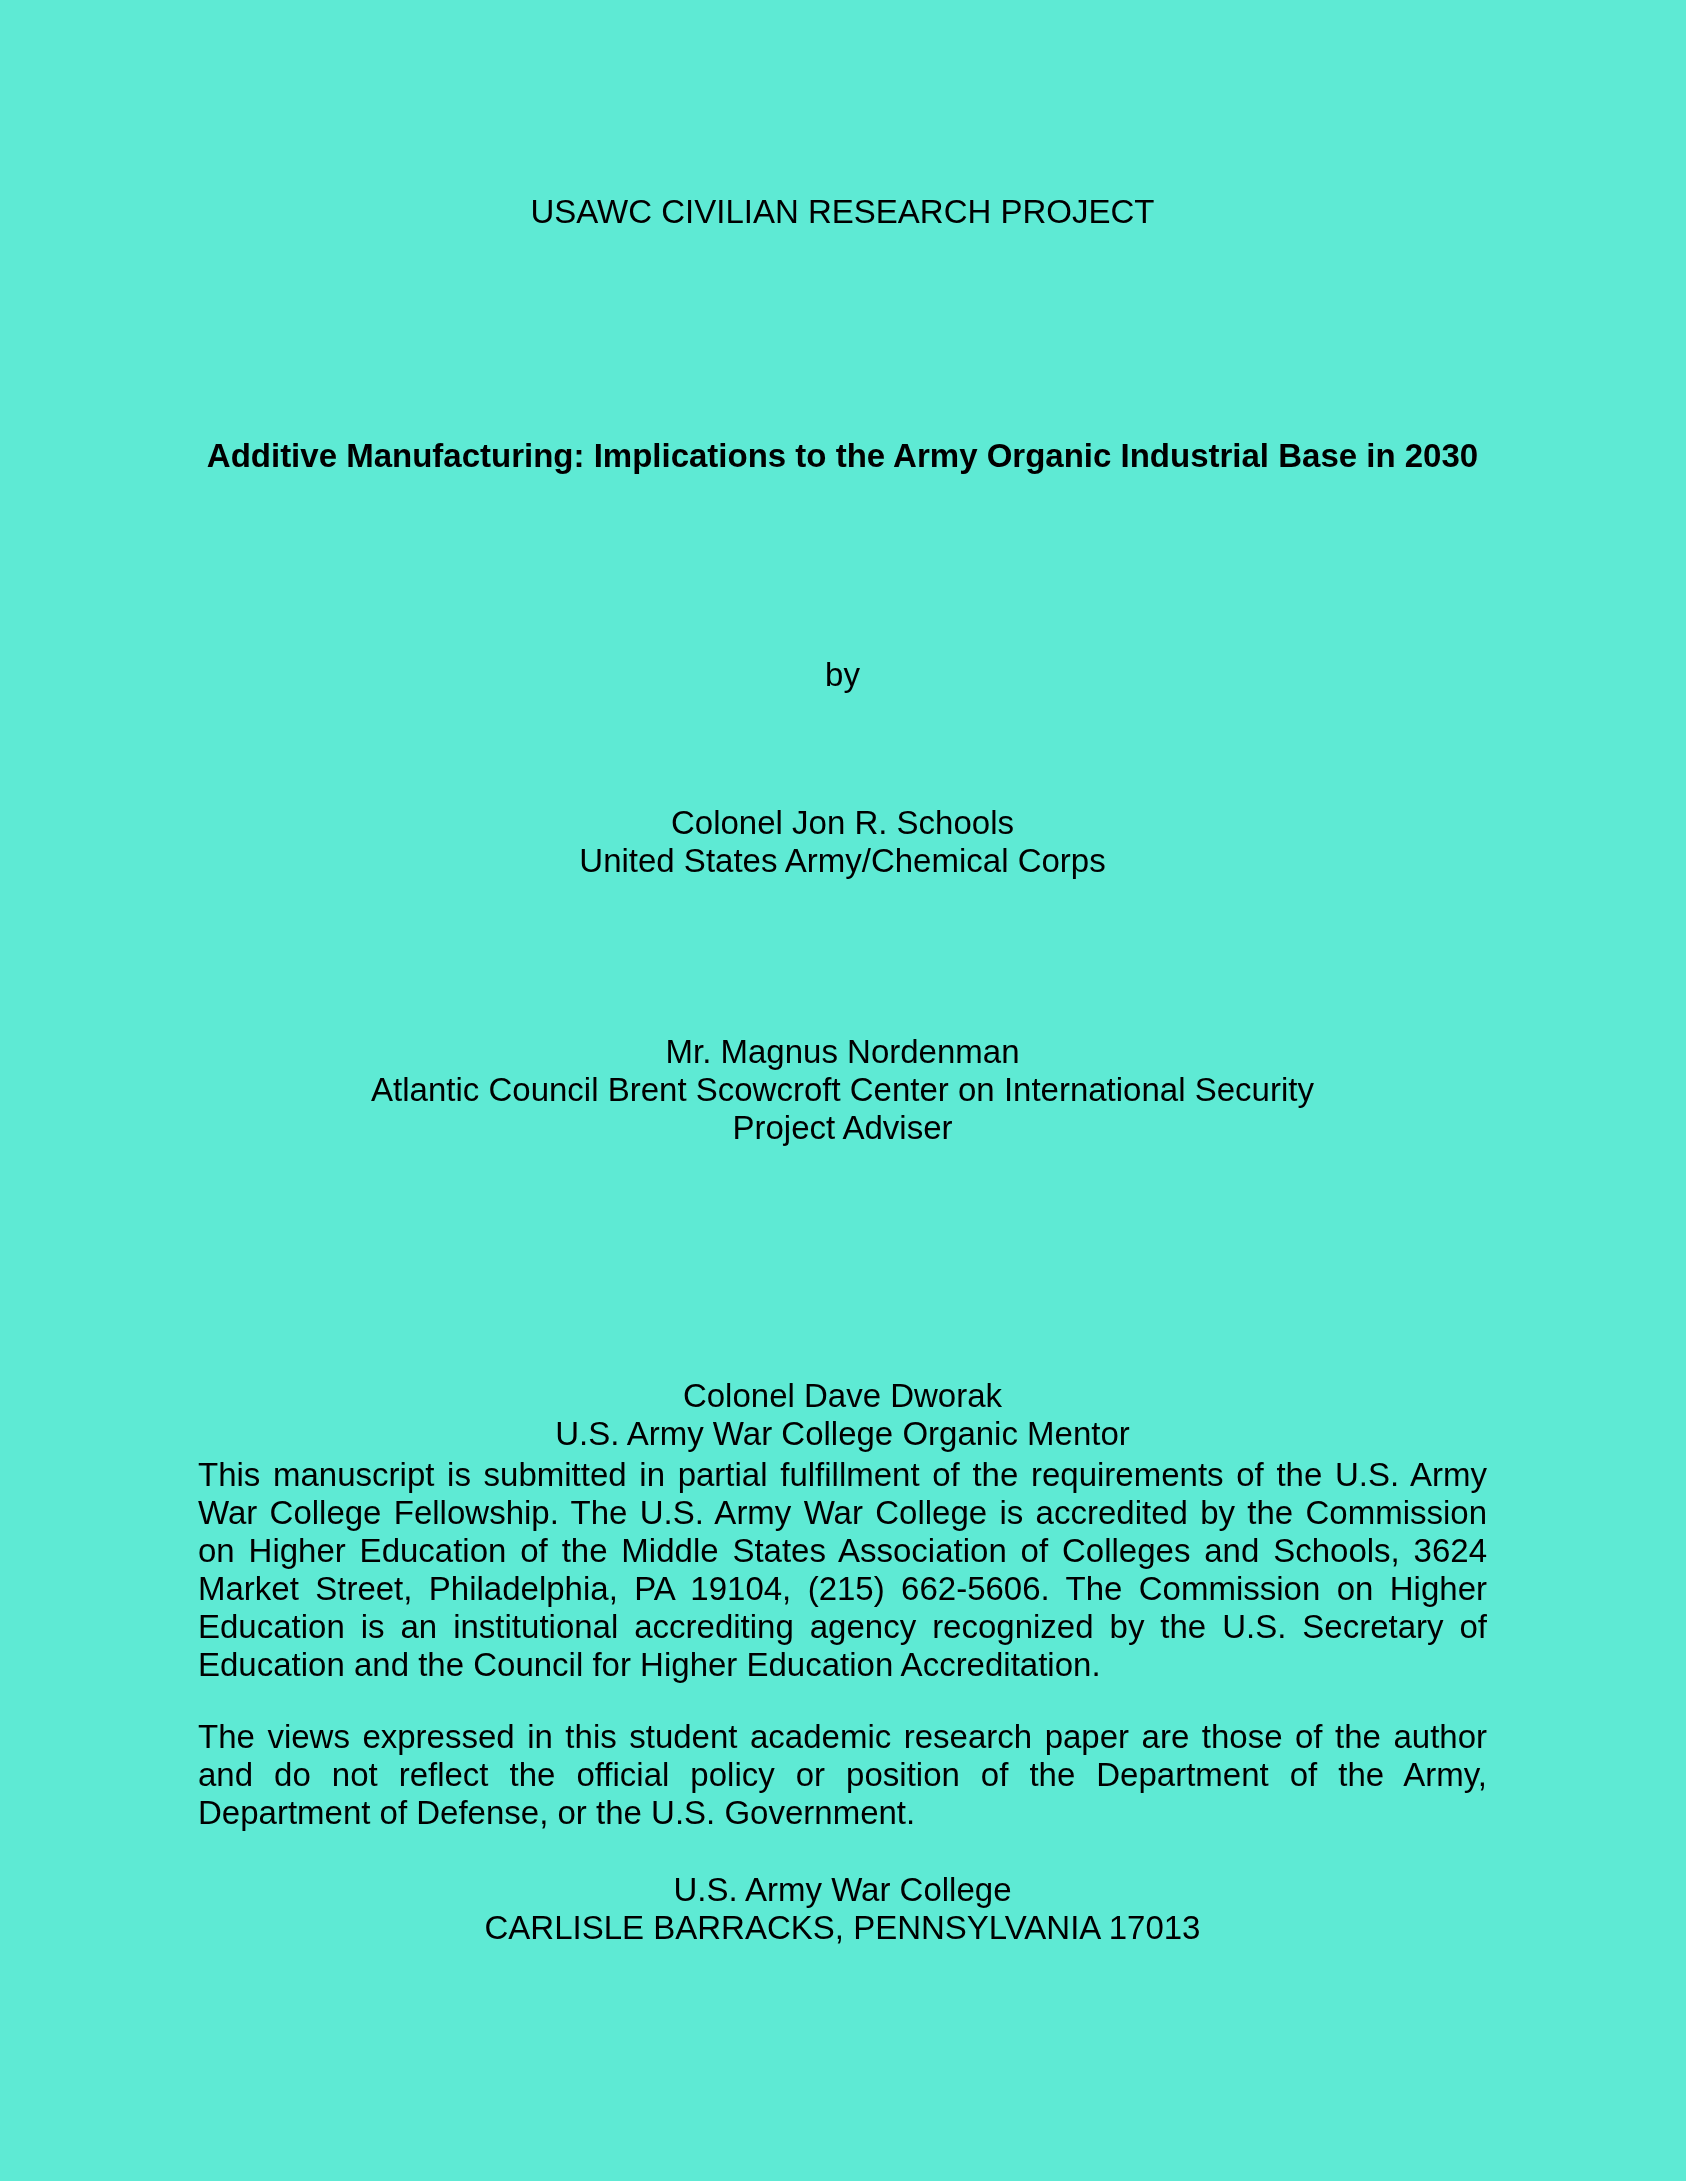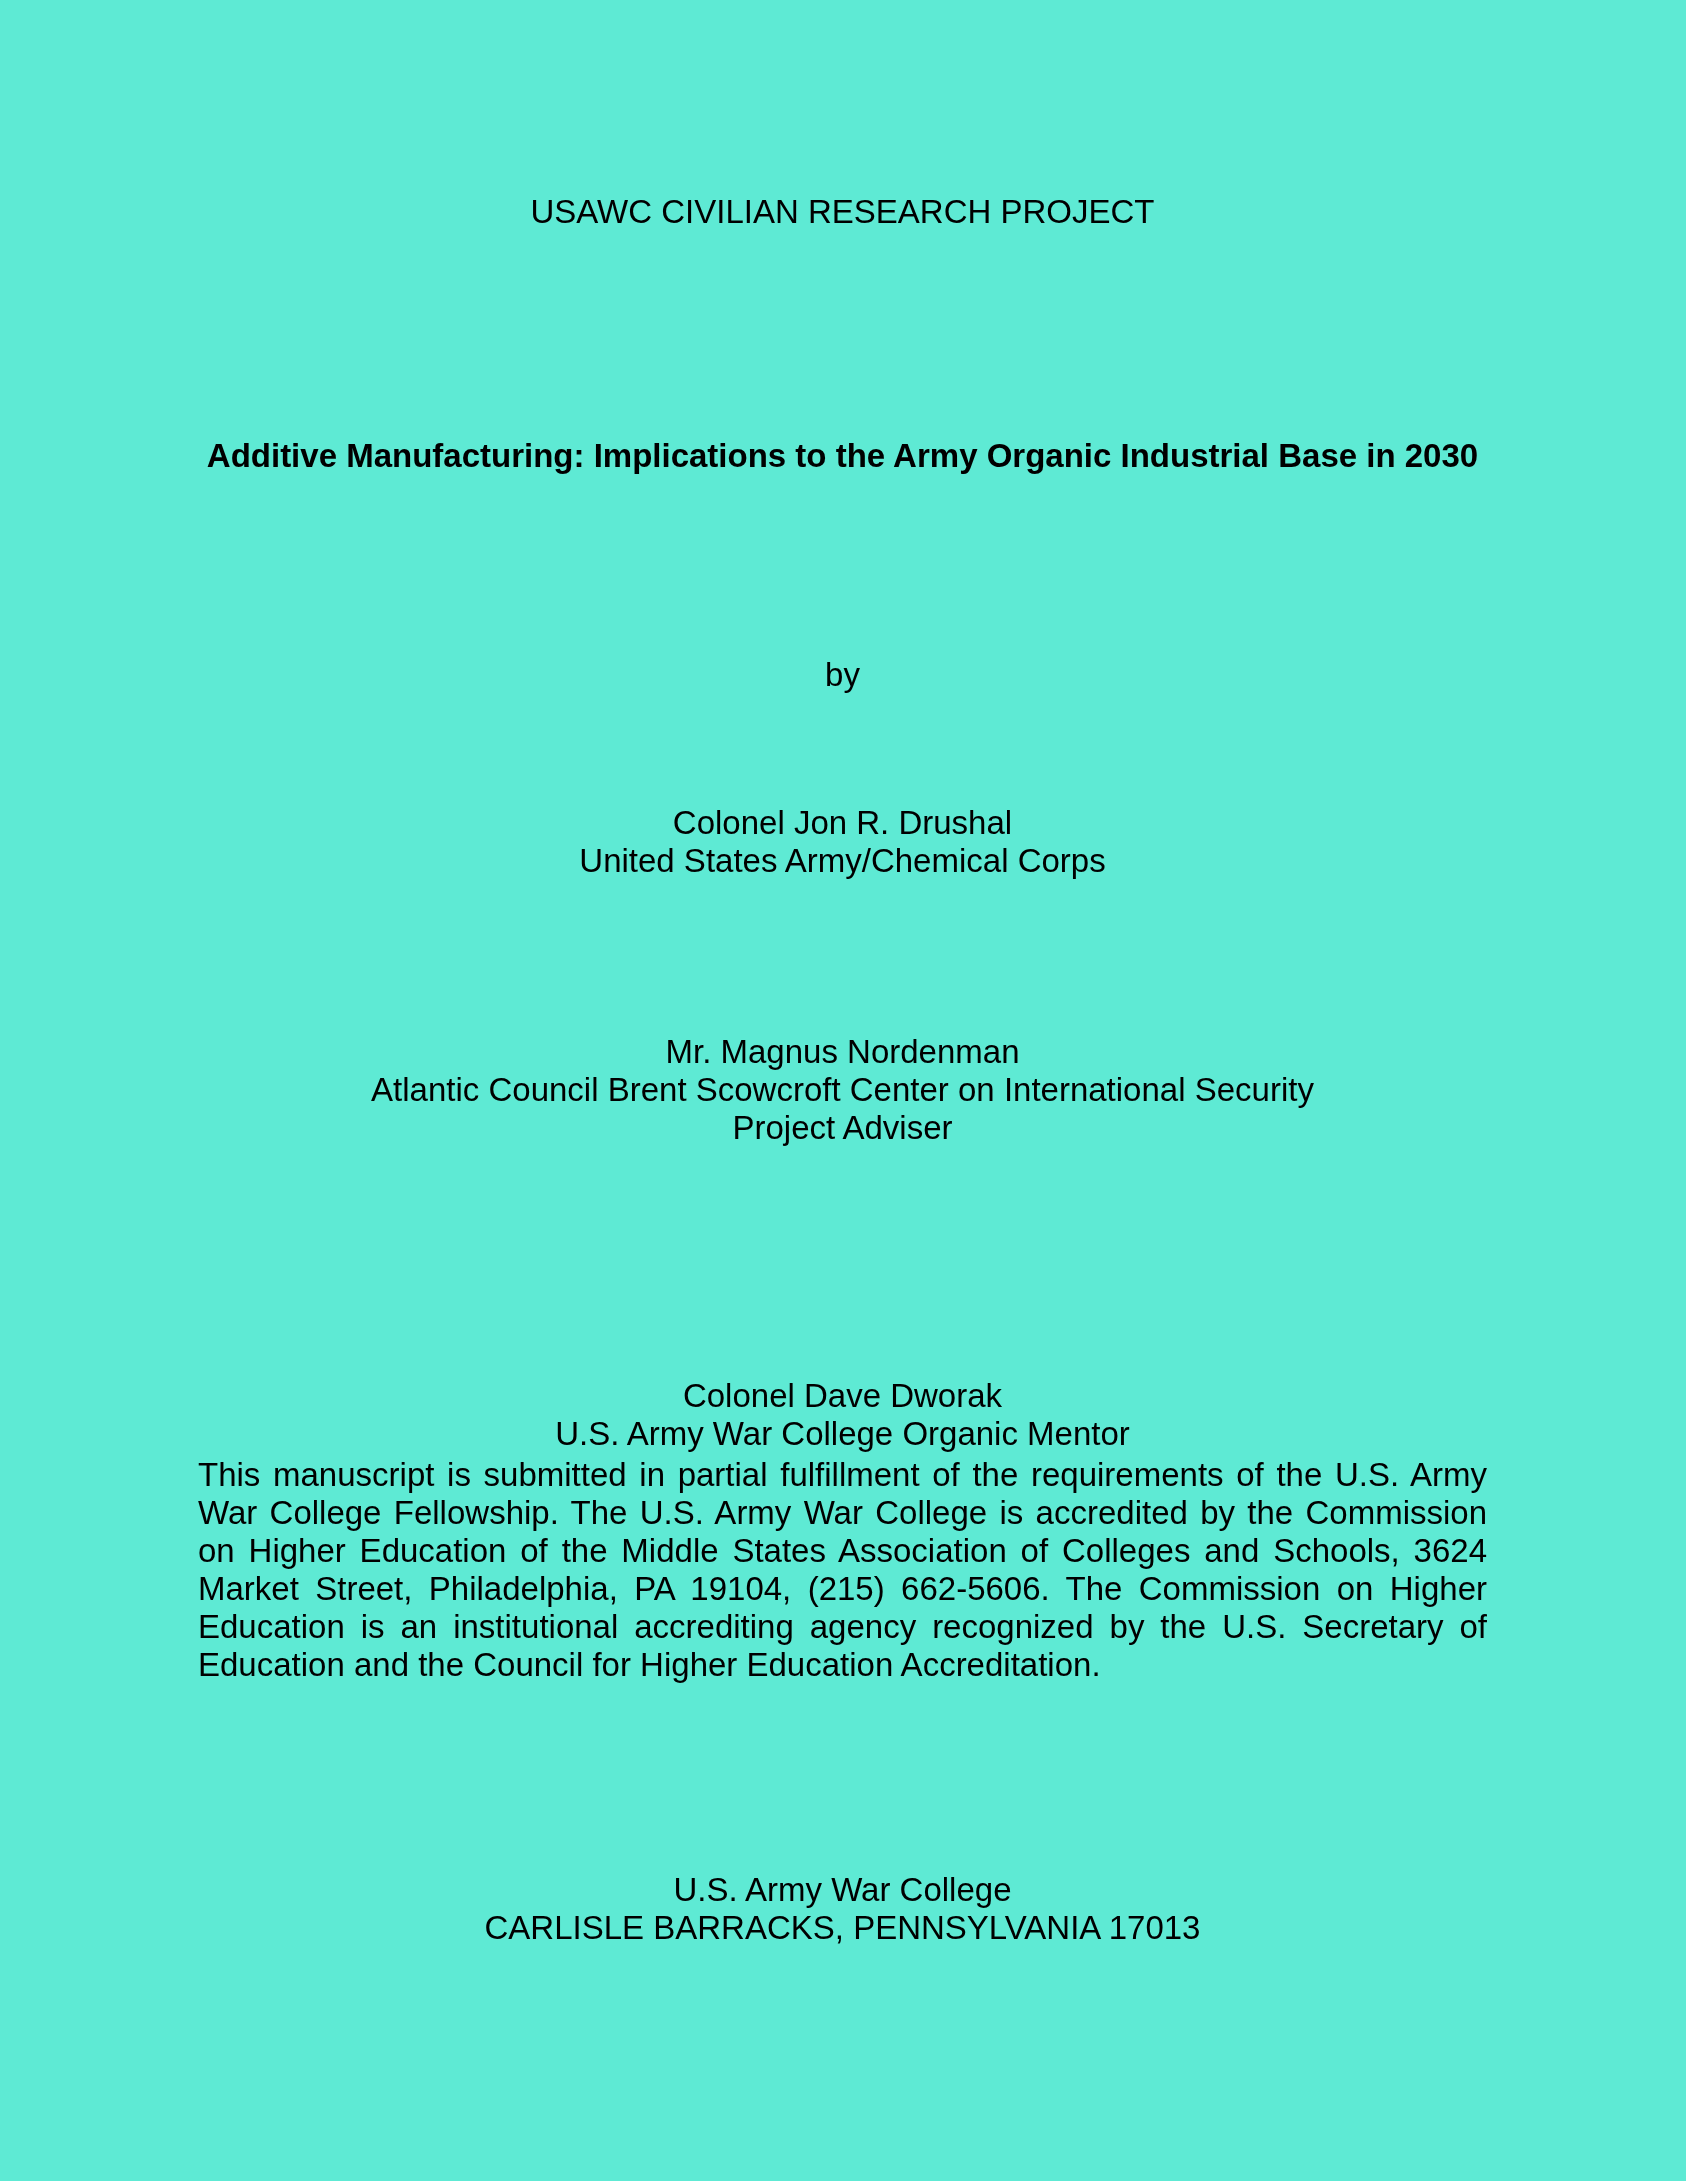--- a/index.html
+++ b/index.html
@@ -31,37 +31,38 @@
 
 <div class="page">
 
   <div class="block center" style="top:193px">USAWC CIVILIAN RESEARCH PROJECT</div>
 
   <div class="block center bold nowrap" style="top:437px">Additive Manufacturing: Implications to the Army Organic Industrial Base in 2030</div>
 
   <div class="block center" style="top:656px">by</div>
 
   <div class="block center" style="top:804px">
-    <div>Colonel Jon R. Drushal</div>
+    <div>Colonel Jon R. Schools</div>
     <div>United States Army/Chemical Corps</div>
   </div>
 
   <div class="block center" style="top:1033px">
     <div>Mr. Magnus Nordenman</div>
     <div>Atlantic Council Brent Scowcroft Center on International Security</div>
     <div>Project Adviser</div>
   </div>
 
   <div class="block center" style="top:1377px">
     <div>Colonel Dave Dworak</div>
     <div>U.S. Army War College Organic Mentor</div>
   </div>
 
   <p class="block justify" style="top:1456px">This manuscript is submitted in partial fulfillment of the requirements of the U.S. Army War College Fellowship. The U.S. Army War College is accredited by the Commission on Higher Education of the Middle States Association of Colleges and Schools, 3624 Market Street, Philadelphia, PA 19104, (215) 662-5606. The Commission on Higher Education is an institutional accrediting agency recognized by the U.S. Secretary of Education and the Council for Higher Education Accreditation.</p>
 
+  <p class="block justify" style="top:1718px">The views expressed in this student academic research paper are those of the author and do not reflect the official policy or position of the Department of the Army, Department of Defense, or the U.S. Government.</p>
 
   <div class="block center" style="top:1871px">
     <div>U.S. Army War College</div>
     <div>CARLISLE BARRACKS, PENNSYLVANIA 17013</div>
   </div>
 
 </div>
 
 
 </body></html>

